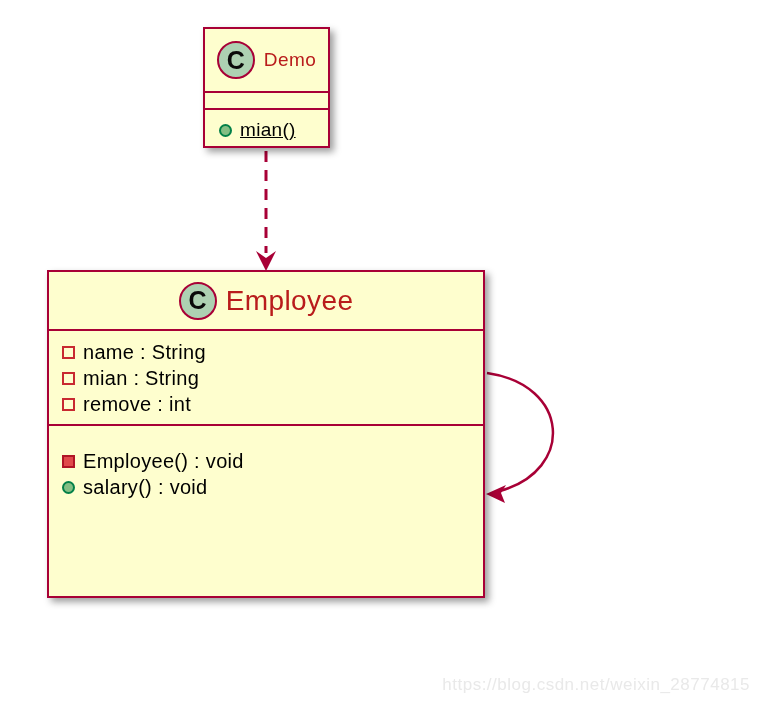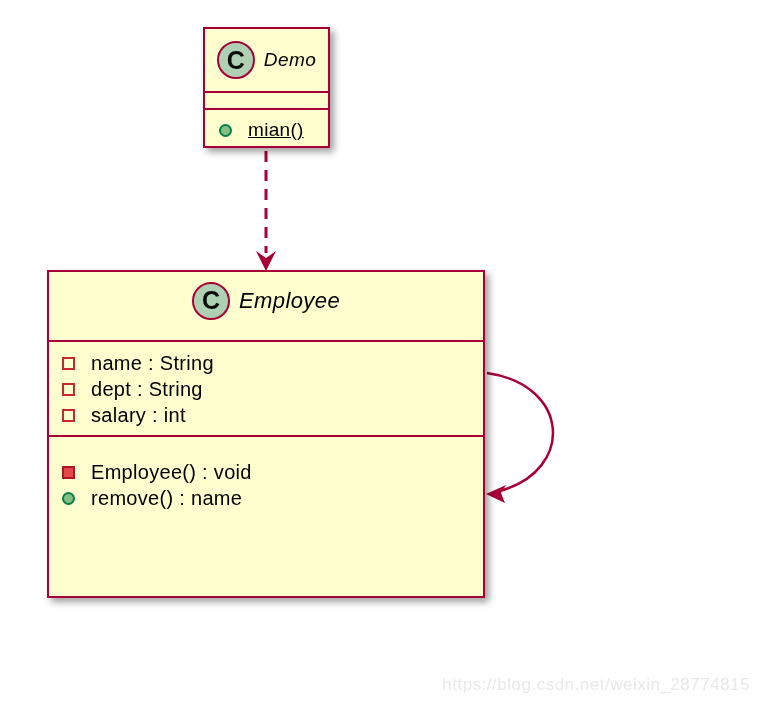--- a/index.html
+++ b/index.html
@@ -52,42 +52,41 @@
     box-sizing: border-box;
     display: flex;
     align-items: center;
     justify-content: center;
     font-weight: bold;
     font-size: 25px;
     color: #0a0a0a;
     flex: 0 0 auto;
   }
   .uml-title {
-    color: #000000;
+    color: #b91c1c;
     letter-spacing: 0.4px;
-    font-style: italic;
   }
   .uml-class-demo .uml-title { font-size: 19px; }
-  .uml-class-employee .uml-title { font-size: 22px; }
+  .uml-class-employee .uml-title { font-size: 28px; }
   .uml-section {
     border-top: 2px solid #A80036;
     box-sizing: border-box;
   }
   .uml-section.empty-fields { height: 17px; }
   .demo-methods {
     height: 42px;
     display: flex;
     align-items: center;
   }
-  .employee-fields { padding: 8px 0 7px 0; margin-top: 11px; }
+  .employee-fields { padding: 8px 0 7px 0; }
   .employee-methods { padding: 22px 0 0 0; }
   .member {
     display: flex;
     align-items: center;
-    gap: 16px;
+    gap: 8px;
     padding-left: 13px;
     height: 26px;
   }
   .demo-methods .member { height: auto; padding-left: 14px; }
   .member-label {
     font-size: 20px;
     color: #000000;
     letter-spacing: 0.3px;
     white-space: nowrap;
   }
@@ -161,35 +160,35 @@
       <span class="uml-title">Employee</span>
     </div>
 
     <div class="uml-section employee-fields">
       <div class="member">
         <span class="vis-icon vis-square-private-outline"></span>
         <span class="member-label">name : String</span>
       </div>
       <div class="member">
         <span class="vis-icon vis-square-private-outline"></span>
-        <span class="member-label">dept : String</span>
+        <span class="member-label">mian : String</span>
       </div>
       <div class="member">
         <span class="vis-icon vis-square-private-outline"></span>
-        <span class="member-label">salary : int</span>
+        <span class="member-label">remove : int</span>
       </div>
     </div>
 
     <div class="uml-section employee-methods">
       <div class="member">
         <span class="vis-icon vis-square-private-filled"></span>
         <span class="member-label">Employee() : void</span>
       </div>
       <div class="member">
         <span class="vis-icon vis-circle-public"></span>
-        <span class="member-label">remove() : name</span>
+        <span class="member-label">salary() : void</span>
       </div>
     </div>
   </div>
 
   <div class="watermark">https://blog.csdn.net/weixin_28774815</div>
 
 </div>
 
 </body></html>

